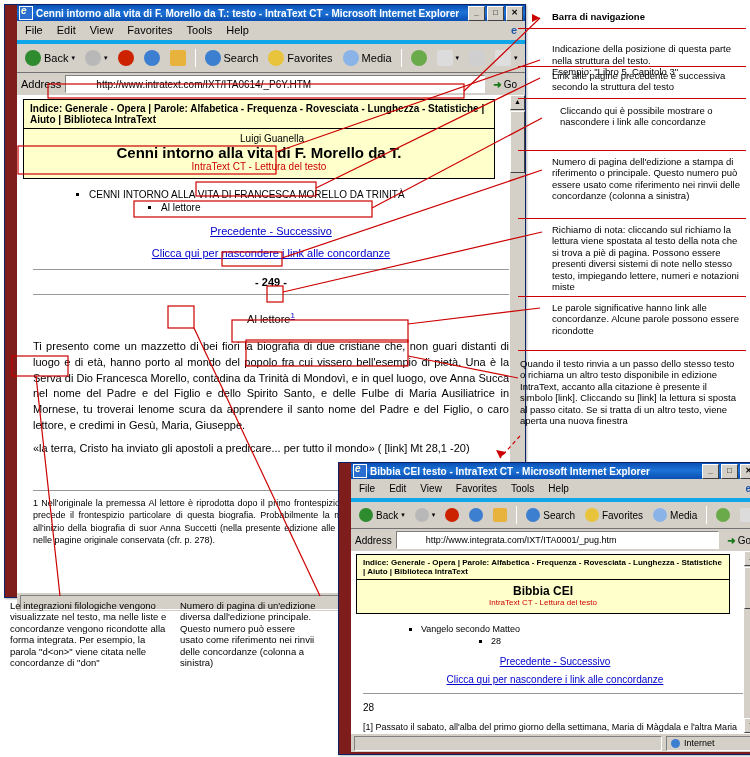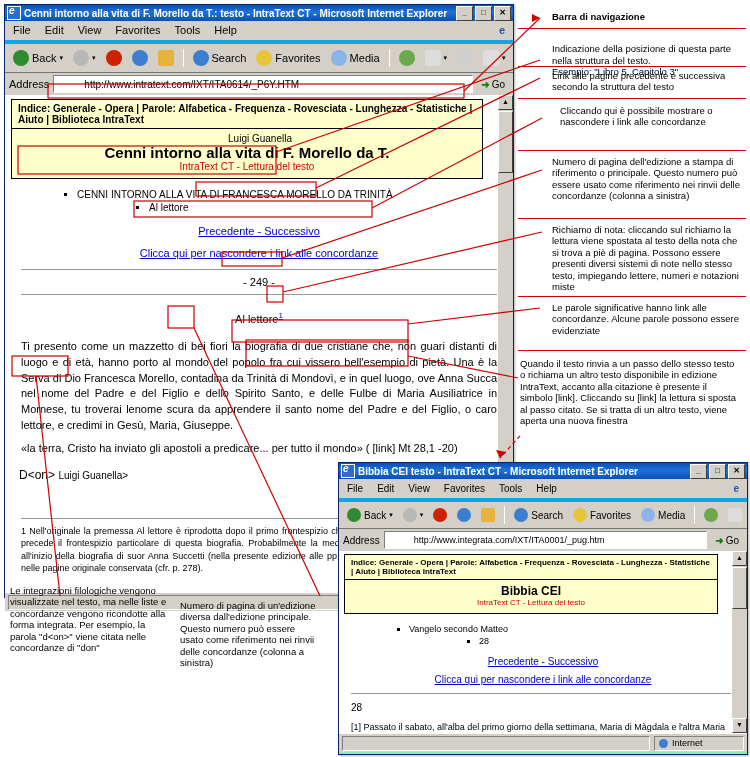--- a/index.html
+++ b/index.html
@@ -1,17 +1,17 @@
 <!DOCTYPE html>
 <html><head>
 <meta charset="utf-8">
 <style>
   html,body{margin:0;padding:0;background:#ffffff;}
   body{width:750px;height:757px;position:relative;font-family:"Liberation Sans",sans-serif;font-size:11px;color:#000;}
-  .win{position:absolute;border:1px solid #0a246a;background:#86efac;box-shadow:1px 1px 2px rgba(0,0,0,.3);}
+  .win{position:absolute;border:1px solid #0a246a;background:#7f1d1d;box-shadow:1px 1px 2px rgba(0,0,0,.3);padding-left:12px;}
   .titlebar{height:16px;background:linear-gradient(to bottom,#0a4fb4,#1d72d6 45%,#0a4fb4);display:flex;align-items:center;padding:0 2px;color:#fff;font-size:10px;font-weight:bold;}
   .titlebar .tico{width:12px;height:12px;background:#2a6fd0;border:1px solid #fff;margin-right:3px;flex:0 0 auto;position:relative;}
   .titlebar .tico:after{content:"e";position:absolute;left:1px;top:-2px;color:#ffd;font-size:10px;font-style:italic;font-weight:bold;}
   .titlebar .ttxt{flex:1 1 auto;overflow:hidden;white-space:nowrap;text-overflow:ellipsis;}
   .winbtns{display:flex;gap:2px;}
   .winbtn{width:15px;height:13px;background:#d4d0c8;border:1px solid #fff;border-right-color:#404040;border-bottom-color:#404040;font-size:8px;line-height:11px;text-align:center;color:#000;font-weight:bold;}
   .menubar{height:16px;display:flex;align-items:center;gap:10px;padding:1px 6px;font-size:11px;background:#d4d0c8;border-bottom:1px solid #d4d0c8;}
   .menubar span{padding:0 2px;}
   .toolbar{height:26px;display:flex;align-items:center;background:#d4d0c8;padding:1px 4px;border-top:4px solid #0ea5e9;gap:2px;}
   .tbtn{display:flex;align-items:center;gap:3px;padding:2px 4px;font-size:11px;}
@@ -29,21 +29,21 @@
   a{color:#0000cc;text-decoration:underline;}
   .itx-header{border:1px solid #000;background:#ffffcc;margin:4px 6px 0 6px;}
   .itx-nav{border-bottom:1px solid #000;padding:3px 6px;font-size:10px;font-weight:bold;background:#ffffcc;}
   .itx-title{text-align:center;padding:4px 0 6px 0;}
   .itx-author{font-size:10px;color:#000;margin-left:26px;}
   .itx-main{font-size:15px;font-weight:bold;}
   .itx-sub{font-size:10px;color:#cc0000;}
   .toc{margin:10px 0 0 18px;font-size:10px;}
   .toc li{margin:2px 14px;}
   .center{text-align:center;}
-  .pagenum{text-align:center;font-size:11px;margin:6px 0;}
+  .pagenum{text-align:center;font-size:11px;margin:6px 0;font-weight:bold;}
   .body-text{margin:8px 16px;font-size:11px;line-height:1.45;text-align:justify;}
   .note{font-size:9px;line-height:1.35;margin:6px 16px;text-align:justify;}
   hr.thin{border:0;border-top:1px solid #999;margin:6px 16px;}
   
   .ann{position:absolute;font-size:9.5px;line-height:1.2;color:#000;}
   .annbox{position:absolute;border:1px solid #cc0000;}
   svg.overlay{position:absolute;left:0;top:0;width:750px;height:757px;pointer-events:none;}
   .small-win .itx-main{font-size:12px;}
 </style>
 </head>
@@ -160,24 +160,20 @@
     <div class="center" style="margin-top:16px;font-size:11px;">
       <span>Al lettore</span><a href="#" style="font-size:8px;vertical-align:super;">1</a>
     </div>
 
     <div class="body-text" style="margin-top:14px;">Ti presento come un mazzetto di bei fiori la biografia di due cristiane che, non guari distanti di luogo e di età, hanno porto al mondo del popolo fra cui vissero bell'esempio di pietà.  Una è la Serva di Dio Francesca Morello, contadina da Trinità di Mondovì, e in quel luogo, ove Anna Succa nel nome del Padre e del Figlio e dello Spirito Santo, e delle Fulbe di Maria Ausiliatrice in Mornese, tu troverai lenome scura da apprendere il santo nome del Padre e del Figlio, o caro lettore, e credimi in Gesù, Maria, Giuseppe.</div>
 
     <div style="margin:2px 16px;font-size:11px;">
       <span>«la terra, Cristo ha inviato gli apostoli a predicare... per tutto il mondo» ( [link] Mt 28,1 -20)</span>
     </div>
 
-    <div style="margin:14px 0 0 14px;font-size:12px;">
-      <span>D&lt;on&gt;</span>
-      <span style="font-size:10px;">Luigi Guanella&gt;</span>
-    </div>
 
     <hr class="thin" style="margin-top:36px;">
     <div class="note">1 Nell'originale la premessa Al lettore è riprodotta dopo il primo frontespizio che reca il titolo Fiori di virtù. Biografie e precede il frontespizio particolare di questa biografia. Probabilmente la medesima premessa era riprodotta anche all'inizio della biografia di suor Anna Succetti (nella presente edizione alle pp. 277-291), nelle pagine mancanti (45), nelle pagine originale conservata (cfr. p. 278).</div>
 
     <div class="scroll-v">
       <div class="sbtn">▲</div>
       <div class="sthumb" style="height:60px;margin-top:1px;"></div>
       <div class="sbtn" style="position:absolute;bottom:0;">▼</div>
     </div>
   </div>
@@ -356,26 +352,26 @@
 <div class="ann" style="left:560px;top:105px;width:186px;">
   <span>Cliccando qui è possibile mostrare o nascondere i link alle concordanze</span>
 </div>
 <div class="ann" style="left:552px;top:156px;width:192px;">
   <span>Numero di pagina dell'edizione a stampa di riferimento o principale. Questo numero può essere usato come riferimento nei rinvii delle concordanze (colonna a sinistra)</span>
 </div>
 <div class="ann" style="left:552px;top:224px;width:192px;">
   <span>Richiamo di nota: cliccando sul richiamo la lettura viene spostata al testo della nota che si trova a piè di pagina. Possono essere presenti diversi sistemi di note nello stesso testo, impiegando lettere, numeri e notazioni miste</span>
 </div>
 <div class="ann" style="left:552px;top:302px;width:190px;">
-  <span>Le parole significative hanno link alle concordanze. Alcune parole possono essere evidenziate</span>
+  <span>Le parole significative hanno link alle concordanze. Alcune parole possono essere ricondotte</span>
 </div>
 <div class="ann" style="left:520px;top:358px;width:222px;">
   <span>Quando il testo rinvia a un passo dello stesso testo o richiama un altro testo disponibile in edizione IntraText, accanto alla citazione è presente il simbolo [link]. Cliccando su [link] la lettura si sposta al passo citato. Se si tratta di un altro testo, viene aperta una nuova finestra</span>
 </div>
-<div class="ann" style="left:10px;top:585px;width:158px;">
+<div class="ann" style="left:10px;top:600px;width:158px;">
   <span>Le integrazioni filologiche vengono visualizzate nel testo, ma nelle liste e concordanze vengono ricondotte alla forma integrata. Per esempio, la parola "d&lt;on&gt;" viene citata nelle concordanze di "don"</span>
 </div>
 <div class="ann" style="left:180px;top:600px;width:140px;">
   <span>Numero di pagina di un'edizione diversa dall'edizione principale. Questo numero può essere usato come riferimento nei rinvii delle concordanze (colonna a sinistra)</span>
 </div>
 
 <div class="annbox" style="left:518px;top:28px;width:228px;height:0;border-width:1px 0 0 0;"></div>
 <div class="annbox" style="left:518px;top:66px;width:228px;height:0;border-width:1px 0 0 0;"></div>
 <div class="annbox" style="left:518px;top:98px;width:228px;height:0;border-width:1px 0 0 0;"></div>
 <div class="annbox" style="left:518px;top:150px;width:228px;height:0;border-width:1px 0 0 0;"></div>

